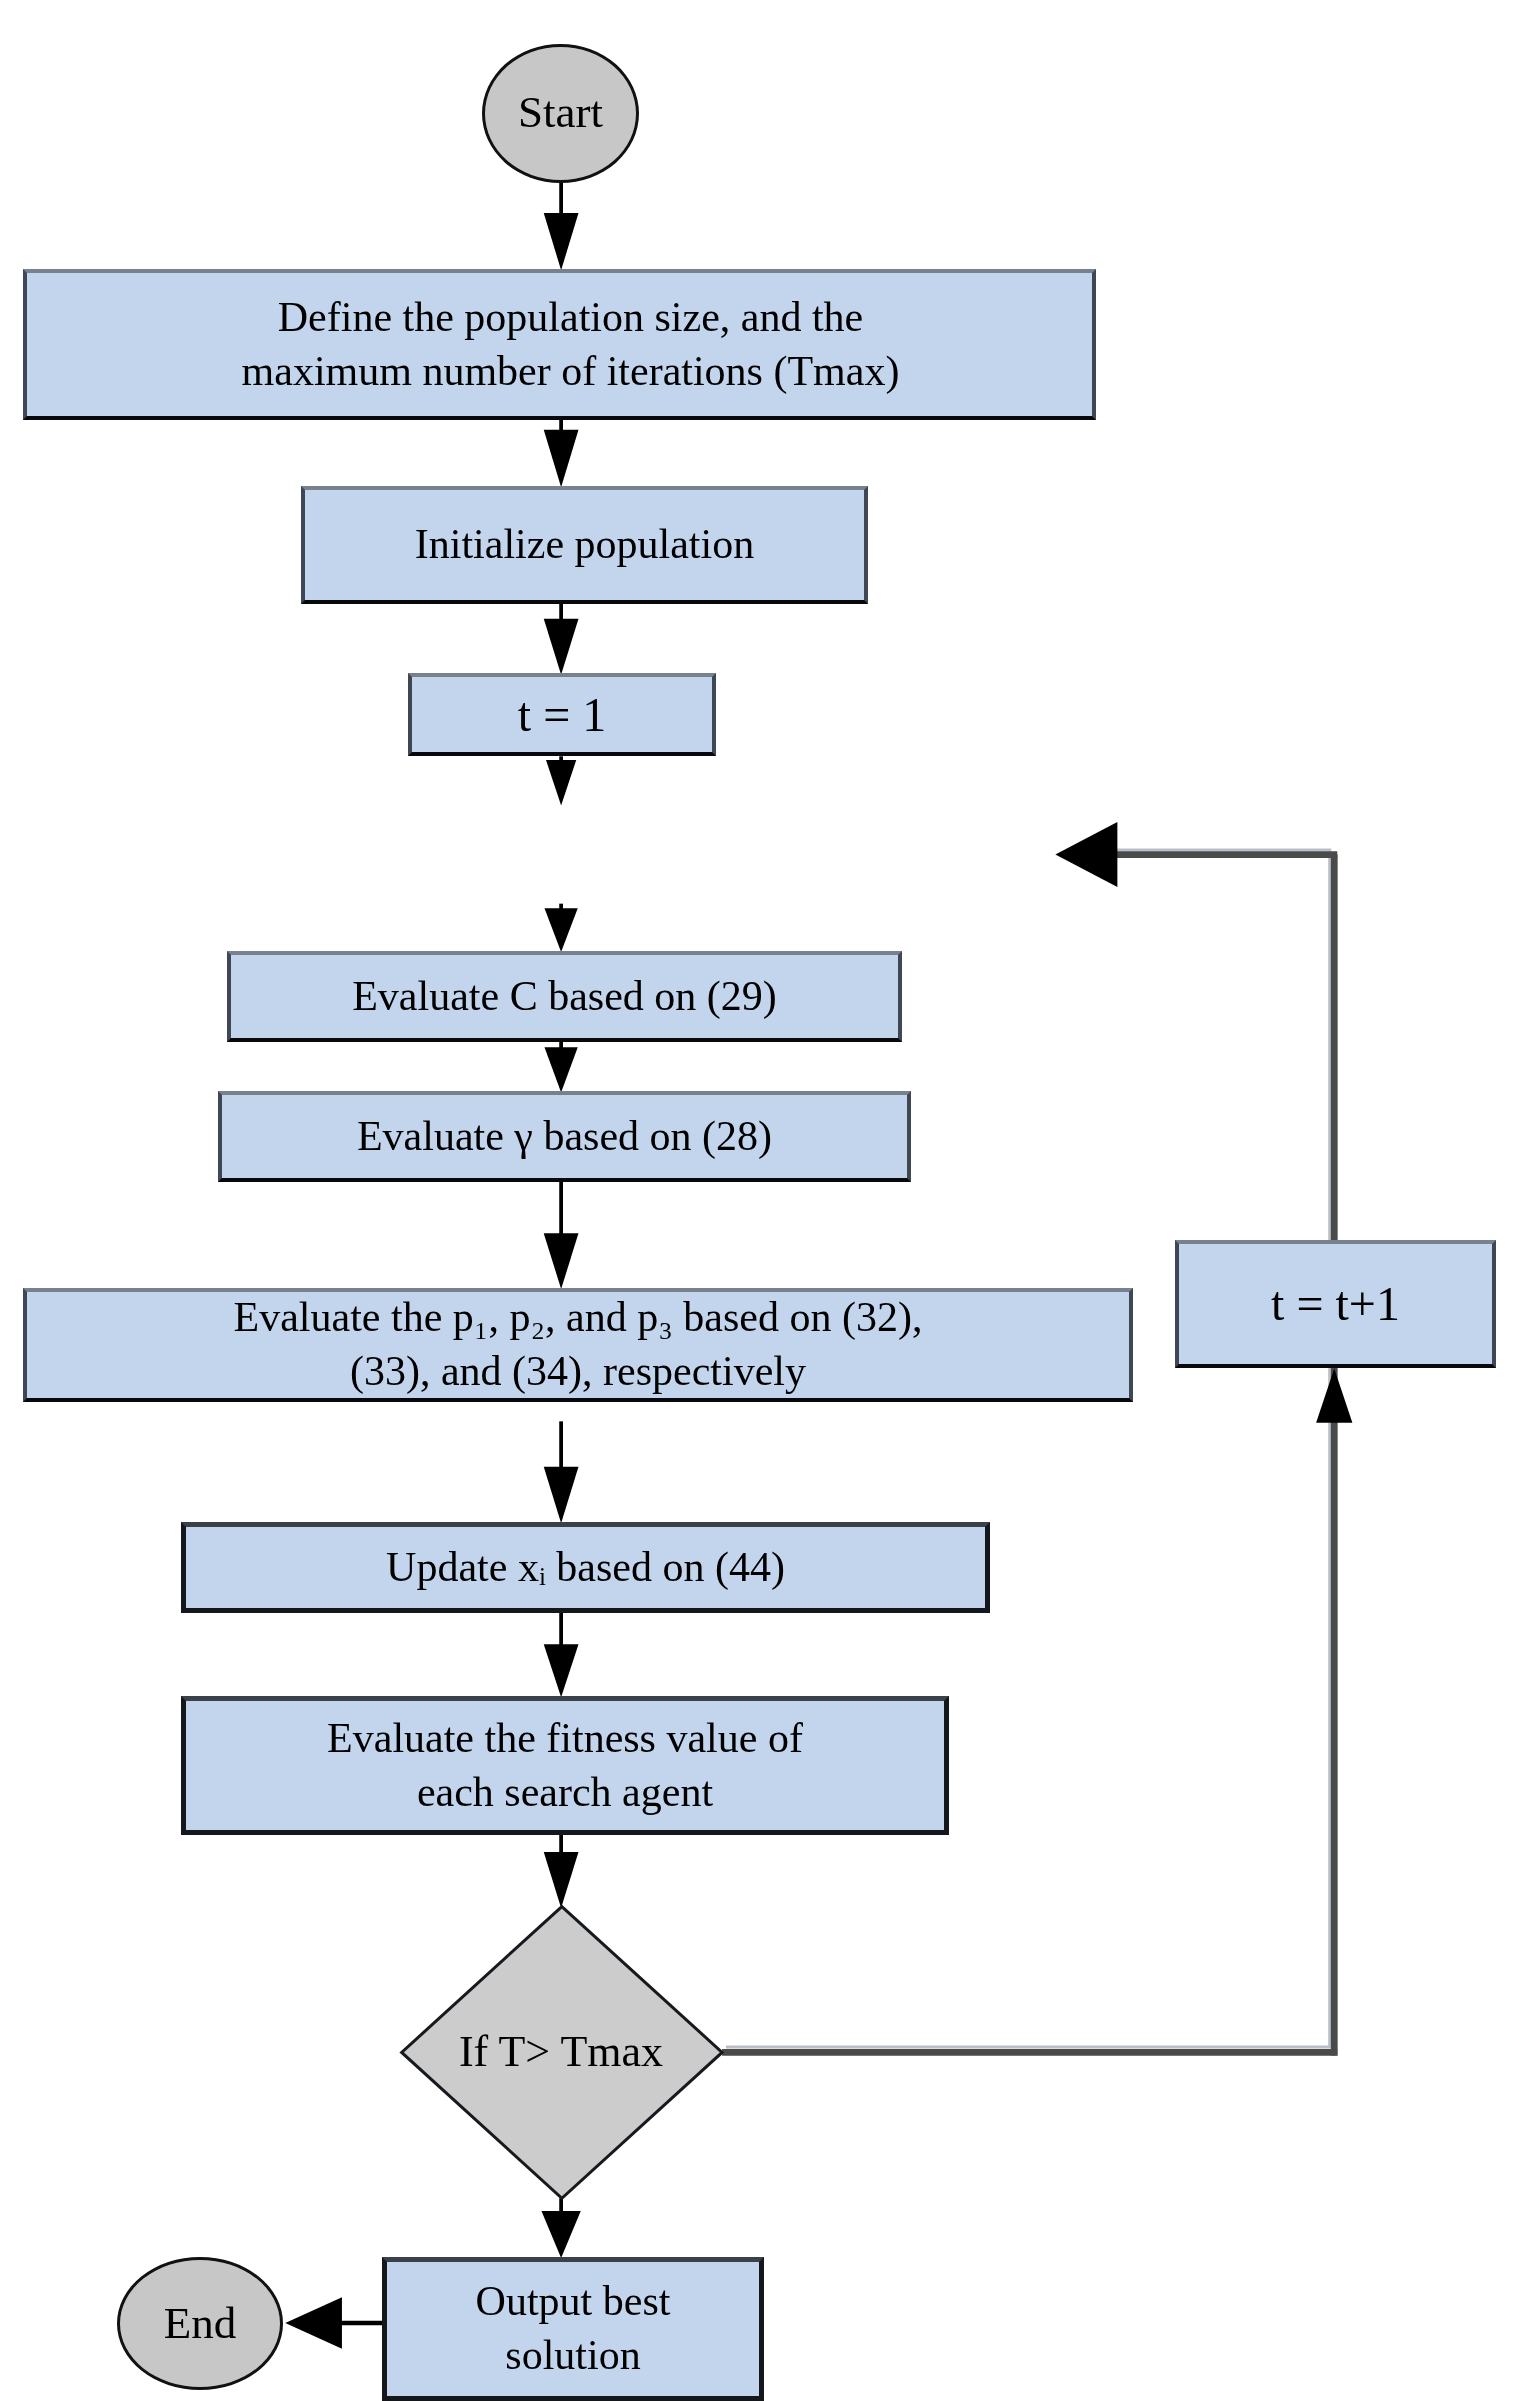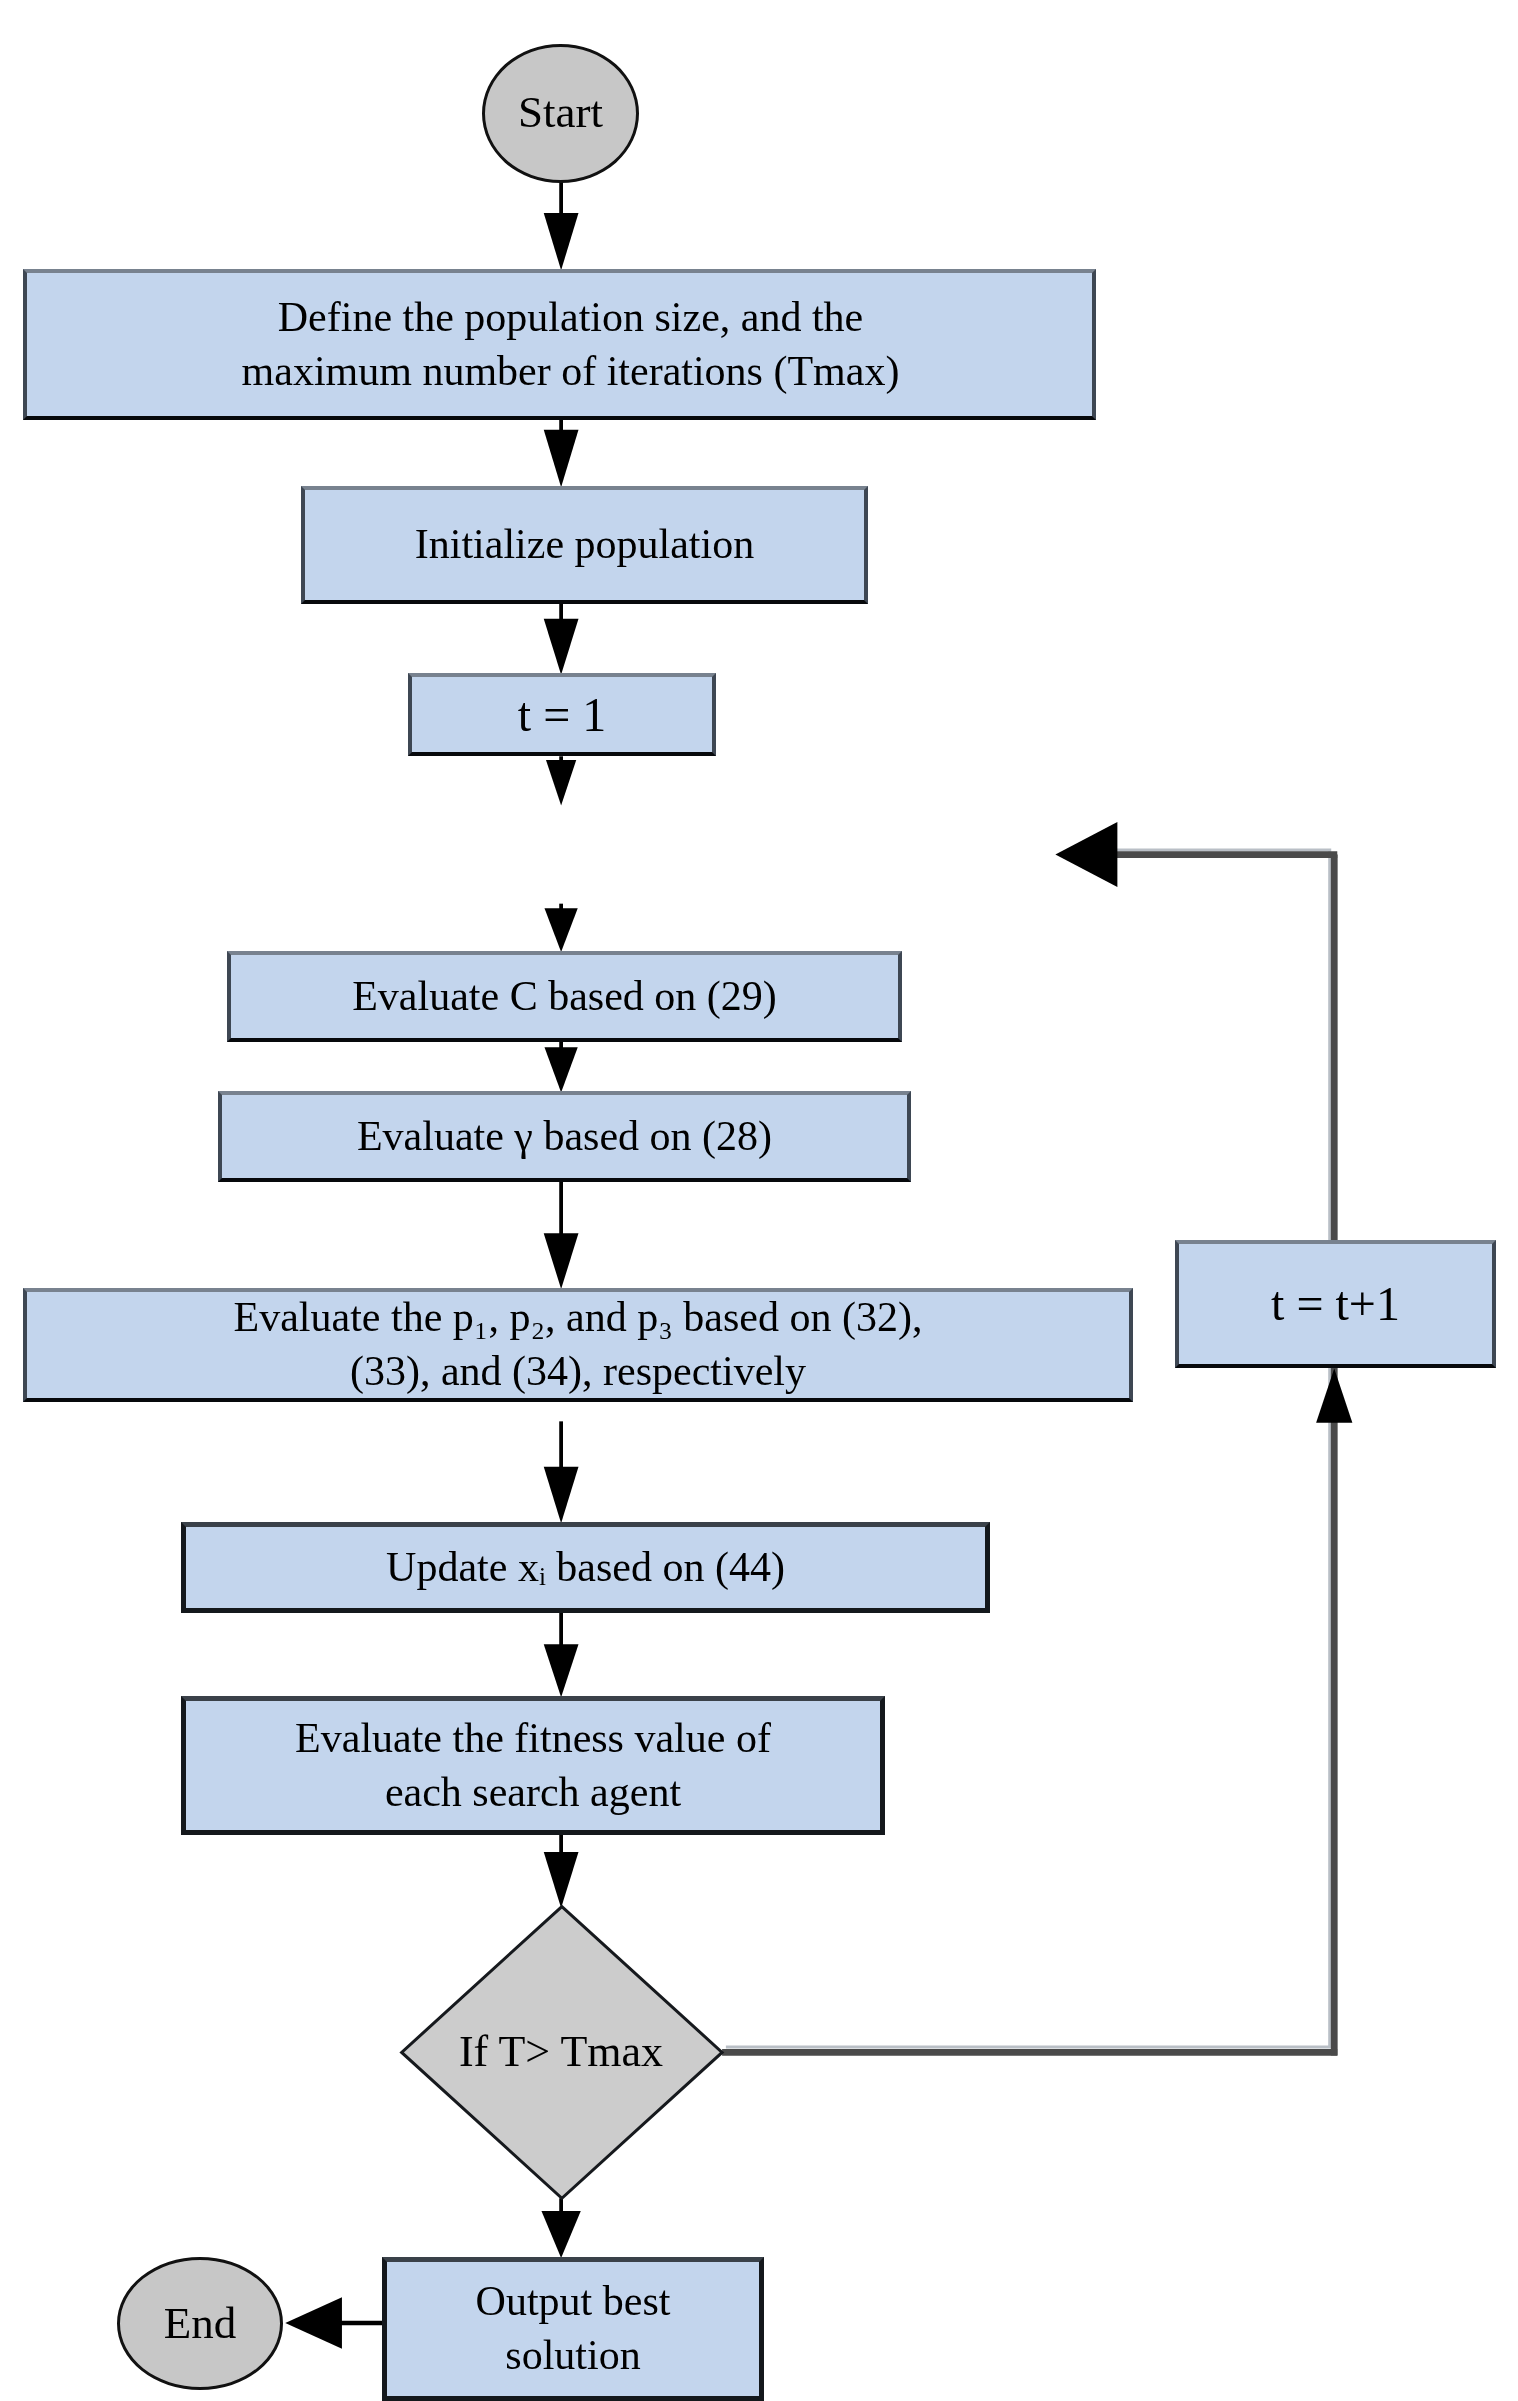--- a/index.html
+++ b/index.html
@@ -42,21 +42,21 @@
   
   #n-start  {left:482px; top:16.6px;   width:157px;  height:139px;}
   #n-define {left:23px;  top:242px;  width:1073px; height:151px;padding-left:22px;}
   #n-init   {left:301px; top:459px;  width:567px;  height:118px;}
   #n-t1     {left:408px; top:646px;  width:308px;  height:83px;}
   #n-lambda {left:76px; top:777px; width:977px; height:100px;}
   #n-c      {left:227px; top:924px; width:675px;  height:91px;}
   #n-gamma  {left:218px; top:1064px; width:693px;  height:91px;}
   #n-p123   {left:23px;  top:1261px; width:1110px; height:114px;}
   #n-update {left:181px; top:1495px; width:809px; height:91px;}
-  #n-fitness{left:181px; top:1669px; width:704px; height:139px;}
+  #n-fitness{left:181px; top:1669px; width:768px; height:139px;}
   #n-decision-label{left:401px; top:1965px; width:320px; height:121px;}
   #n-output {left:382px; top:2230px; width:382px;  height:144px;}
   #n-end    {left:117px; top:2230px; width:166px;  height:133px;font-family:Liberation Serif, serif;}
   #n-tinc   {left:1175px;top:1213px; width:321px;  height:128px;}
   #page-dot {position:absolute;left:732px;top:2374px;width:12px;height:12px;background:#000;z-index:1;}
 </style>
 </head>
 <body>
 
 <div class="canvas">

